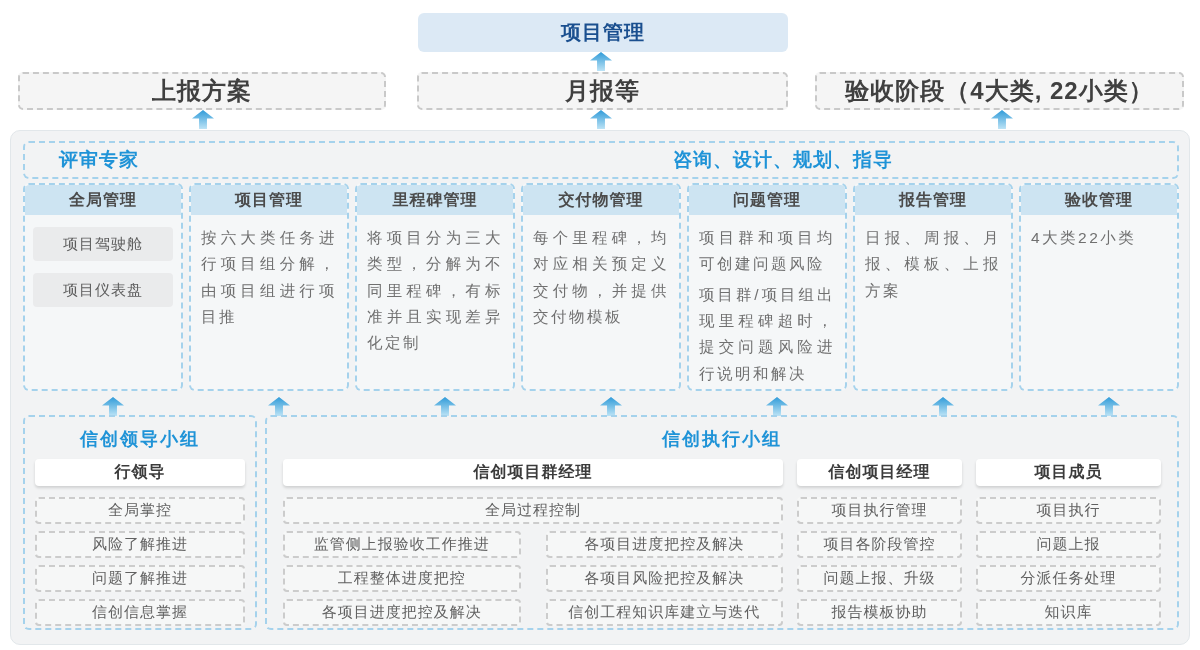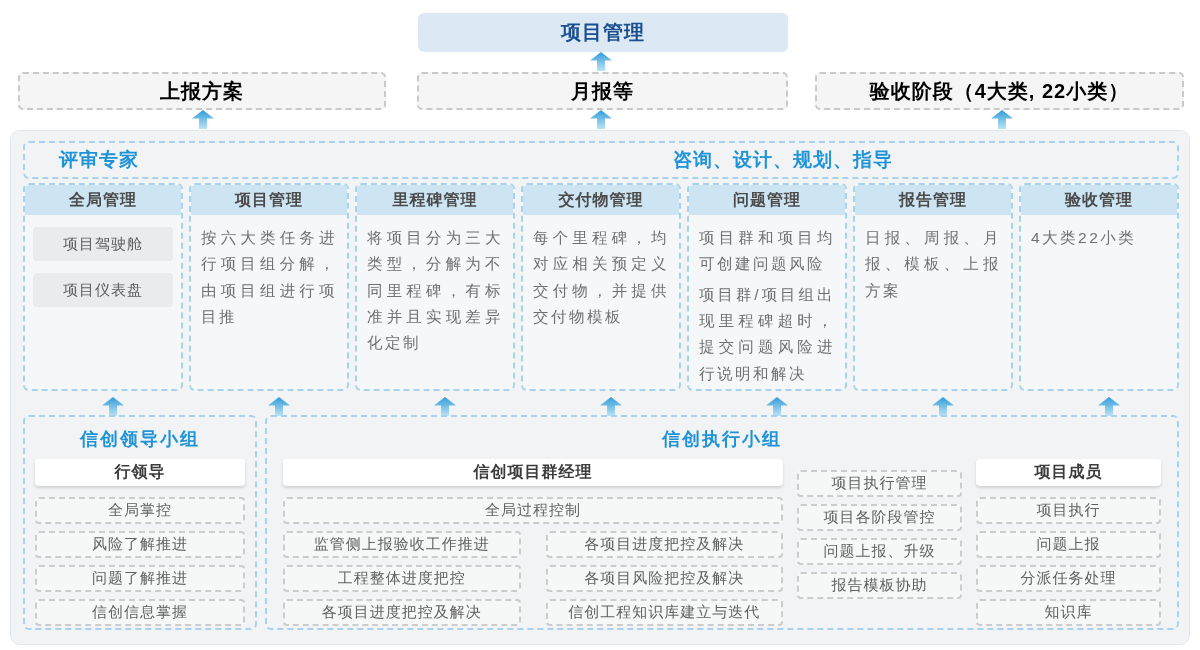--- a/index.html
+++ b/index.html
@@ -7,21 +7,21 @@
   .canvas { position:relative; width:1200px; height:650px; background:#ffffff; overflow:hidden; }
 
   
   .regulator { position:absolute; left:418px; top:13px; width:370px; height:39px;
     background:#dce9f5; border-radius:6px; display:flex; align-items:center; justify-content:center;
     font-size:20px; font-weight:bold; color:#1a4f8f; letter-spacing:1px; }
 
   
   .report-box { position:absolute; top:72px; height:38px; background:#f5f5f5;
     border:2px dashed #c9c9c9; border-radius:5px; display:flex; align-items:center; justify-content:center;
-    font-size:20px; font-weight:bold; color:#000000; letter-spacing:1px; }
+    font-size:24px; font-weight:bold; color:#404040; letter-spacing:1px; }
 
   
   .arrow { position:absolute; width:22px; height:19px;
     background:linear-gradient(180deg,#309bd9 0%,#7ec3e8 55%,#bce3f6 100%);
     clip-path:polygon(50% 0%,100% 45%,68% 45%,68% 100%,32% 100%,32% 45%,0% 45%); }
 
   
   .container { position:absolute; left:10px; top:130px; width:1180px; height:515px;
     background:#f2f3f4; border:1px solid #e2e7ea; border-radius:10px; }
 
@@ -181,20 +181,21 @@
             </div>
             <div>
               <div class="duty">各项目进度把控及解决</div>
               <div class="duty">各项目风险把控及解决</div>
               <div class="duty">信创工程知识库建立与迭代</div>
             </div>
           </div>
         </div>
 
         <div class="exec-colB">
+          <div class="role-box">信创项目经理</div>
           <div class="duty first">项目执行管理</div>
           <div class="duty">项目各阶段管控</div>
           <div class="duty">问题上报、升级</div>
           <div class="duty">报告模板协助</div>
         </div>
 
         <div class="exec-colC">
           <div class="role-box">项目成员</div>
           <div class="duty first">项目执行</div>
           <div class="duty">问题上报</div>

